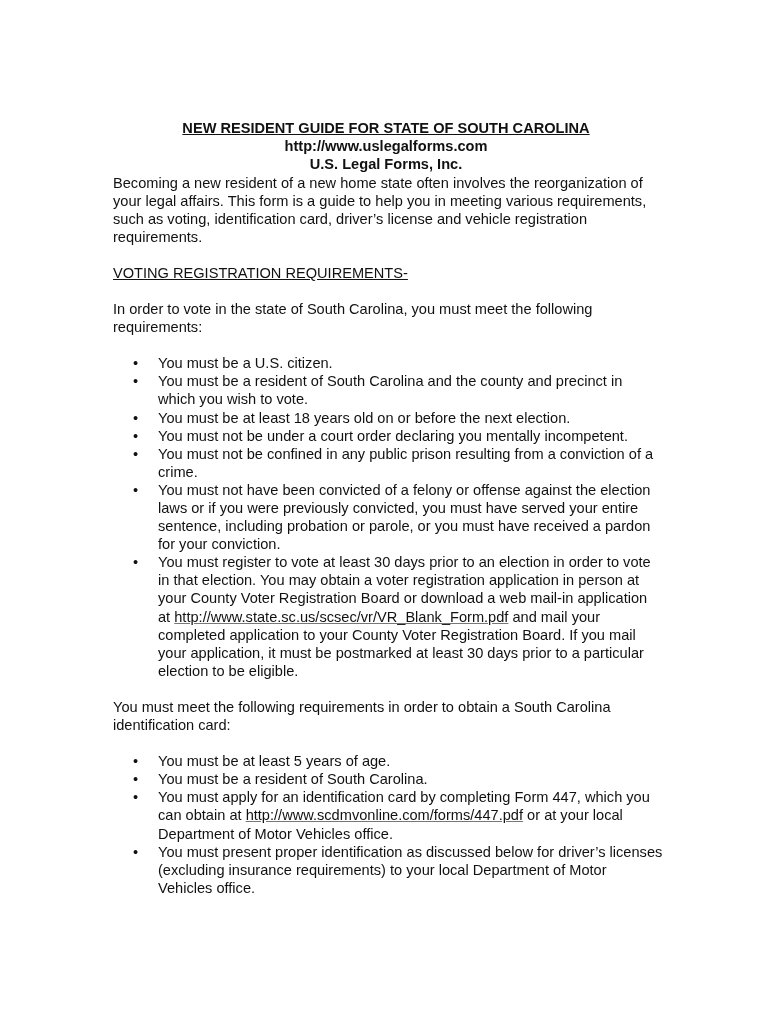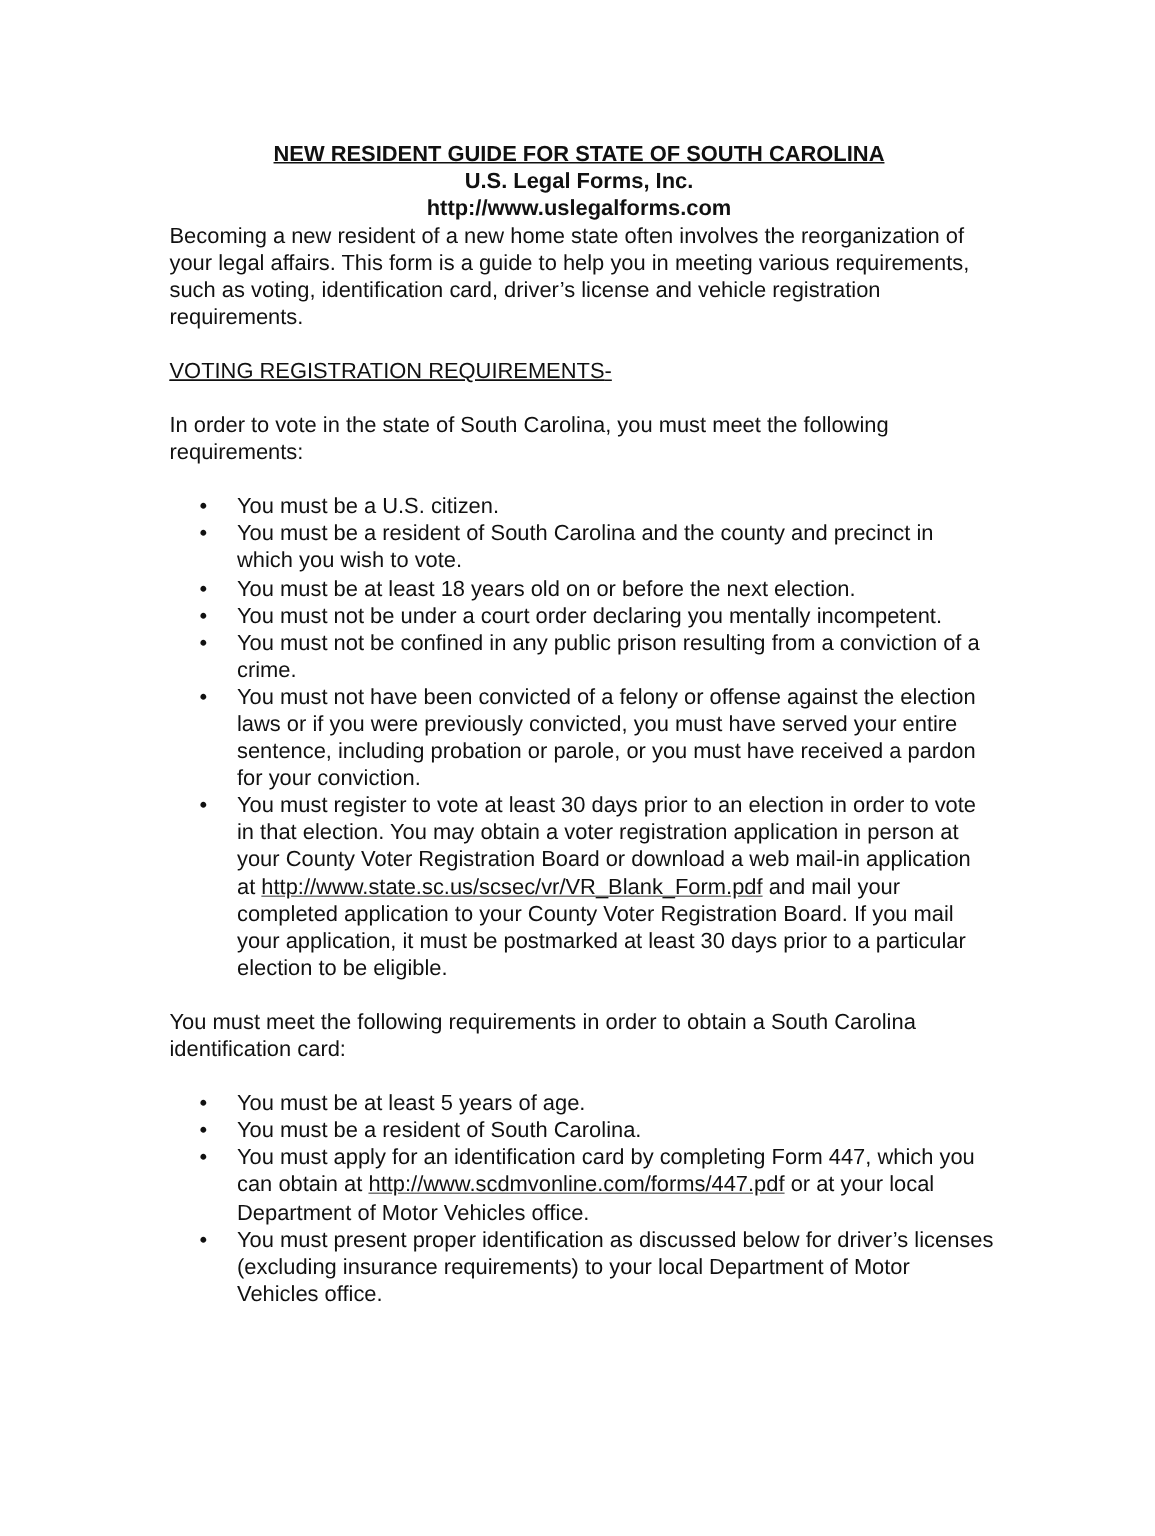--- a/index.html
+++ b/index.html
@@ -4,40 +4,40 @@
   <style>
     html, body { margin: 0; padding: 0; background: #ffffff; }
     body {
       width: 770px; height: 1024px; overflow: hidden; position: relative;
       font-family: "Liberation Sans", sans-serif;
       color: #111111;
       font-size: 14.6px;
       line-height: 18.1px;
     }
     .page { position: absolute; left: 113px; top: 94px; width: 550px; }
-    .header { text-align: center; font-weight: bold; font-size: 14.6px; line-height: 18.2px; margin-left: 0; width: 546px; }
+    .header { text-align: center; font-weight: bold; font-size: 14.6px; line-height: 18.2px; margin-left: 0; width: 546px; margin-top: 25px; }
     .header .title { text-decoration: underline; }
     p { margin: 0; }
     .intro { }
     .section-head { margin-top: 18px; text-decoration: underline; }
     .section-head .u { text-decoration: underline; }
     .lead { margin-top: 18px; }
     ul { list-style: none; margin: 18px 0 0 0; padding: 0; }
     li { position: relative; padding-left: 45px; }
     li .bullet { position: absolute; left: 20px; top: 0; }
     a.link { color: #111111; text-decoration-color: #777777; }
   </style>
 </head>
 <body>
 
 <div class="page">
   <div class="header">
     <div class="title">NEW RESIDENT GUIDE FOR STATE OF SOUTH CAROLINA</div>
+    <div>http://www.uslegalforms.com</div>
     <div>U.S. Legal Forms, Inc.</div>
-    <div>http://www.uslegalforms.com</div>
   </div>
 
   <p class="intro">Becoming a new resident of a new home state often involves the reorganization of your legal affairs. This form is a guide to help you in meeting various requirements, such as voting, identification card, driver’s license and vehicle registration requirements.</p>
 
   <p class="section-head"><span class="u">VOTING REGISTRATION REQUIREMENTS</span><span>-</span></p>
 
   <p class="lead">In order to vote in the state of South Carolina, you must meet the following requirements:</p>
 
   <ul>
     <li><span class="bullet">•</span><span>You must be a U.S. citizen.</span></li>

